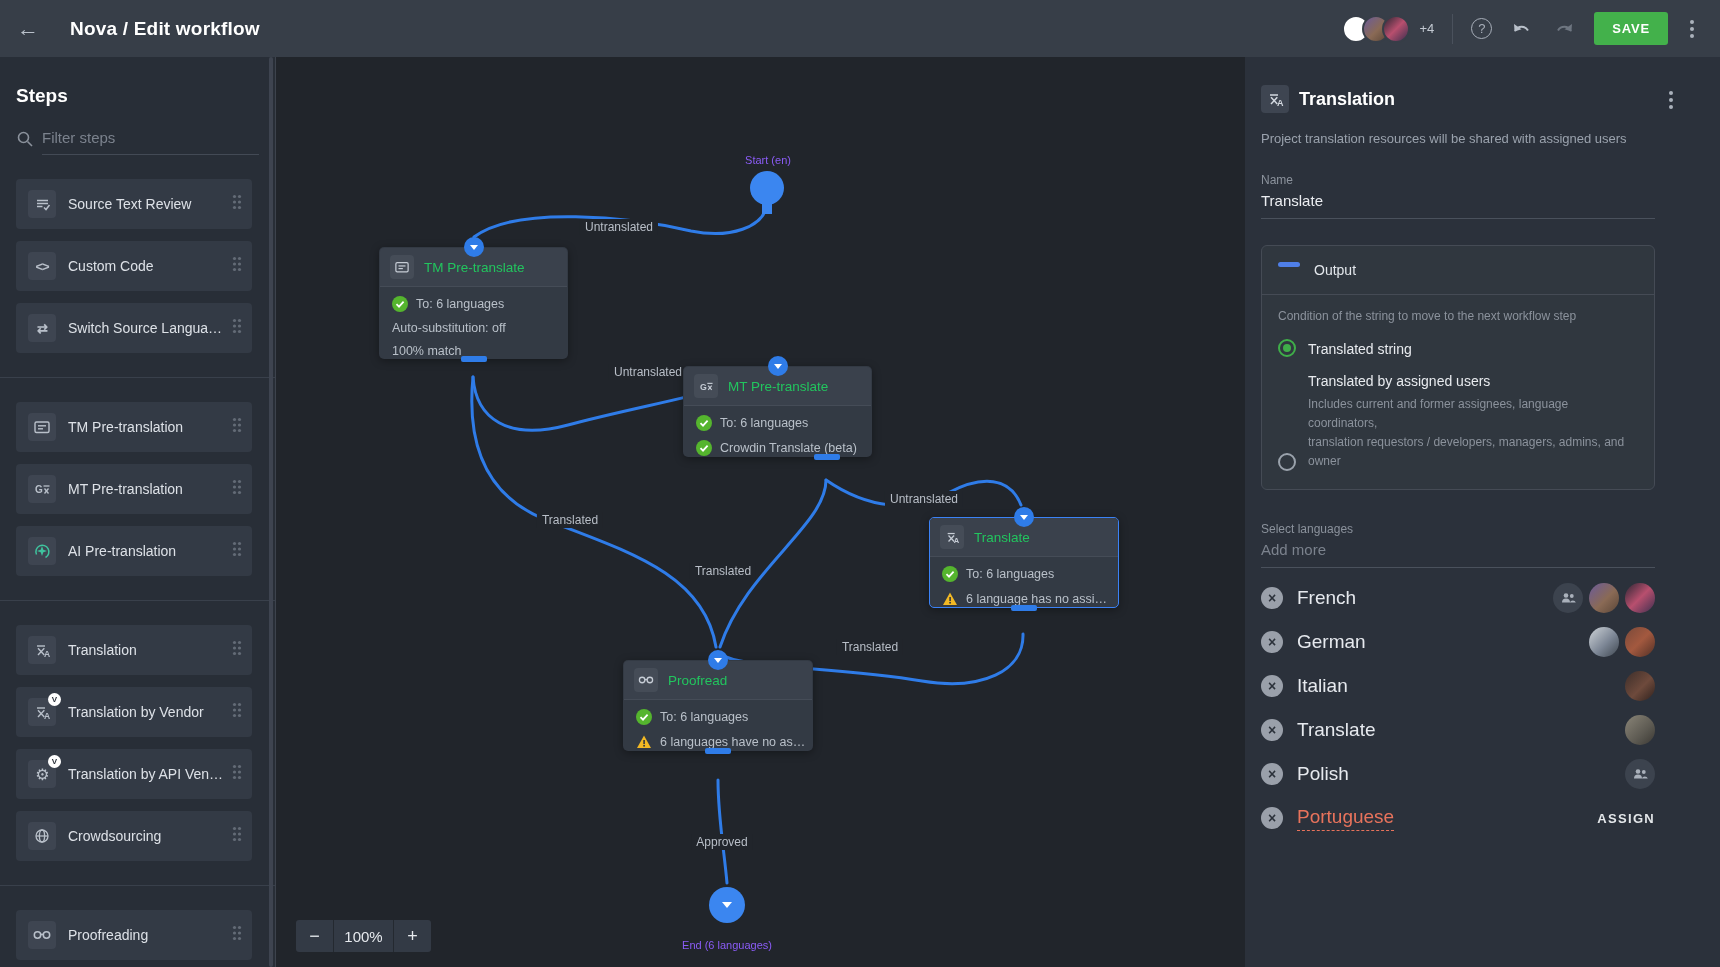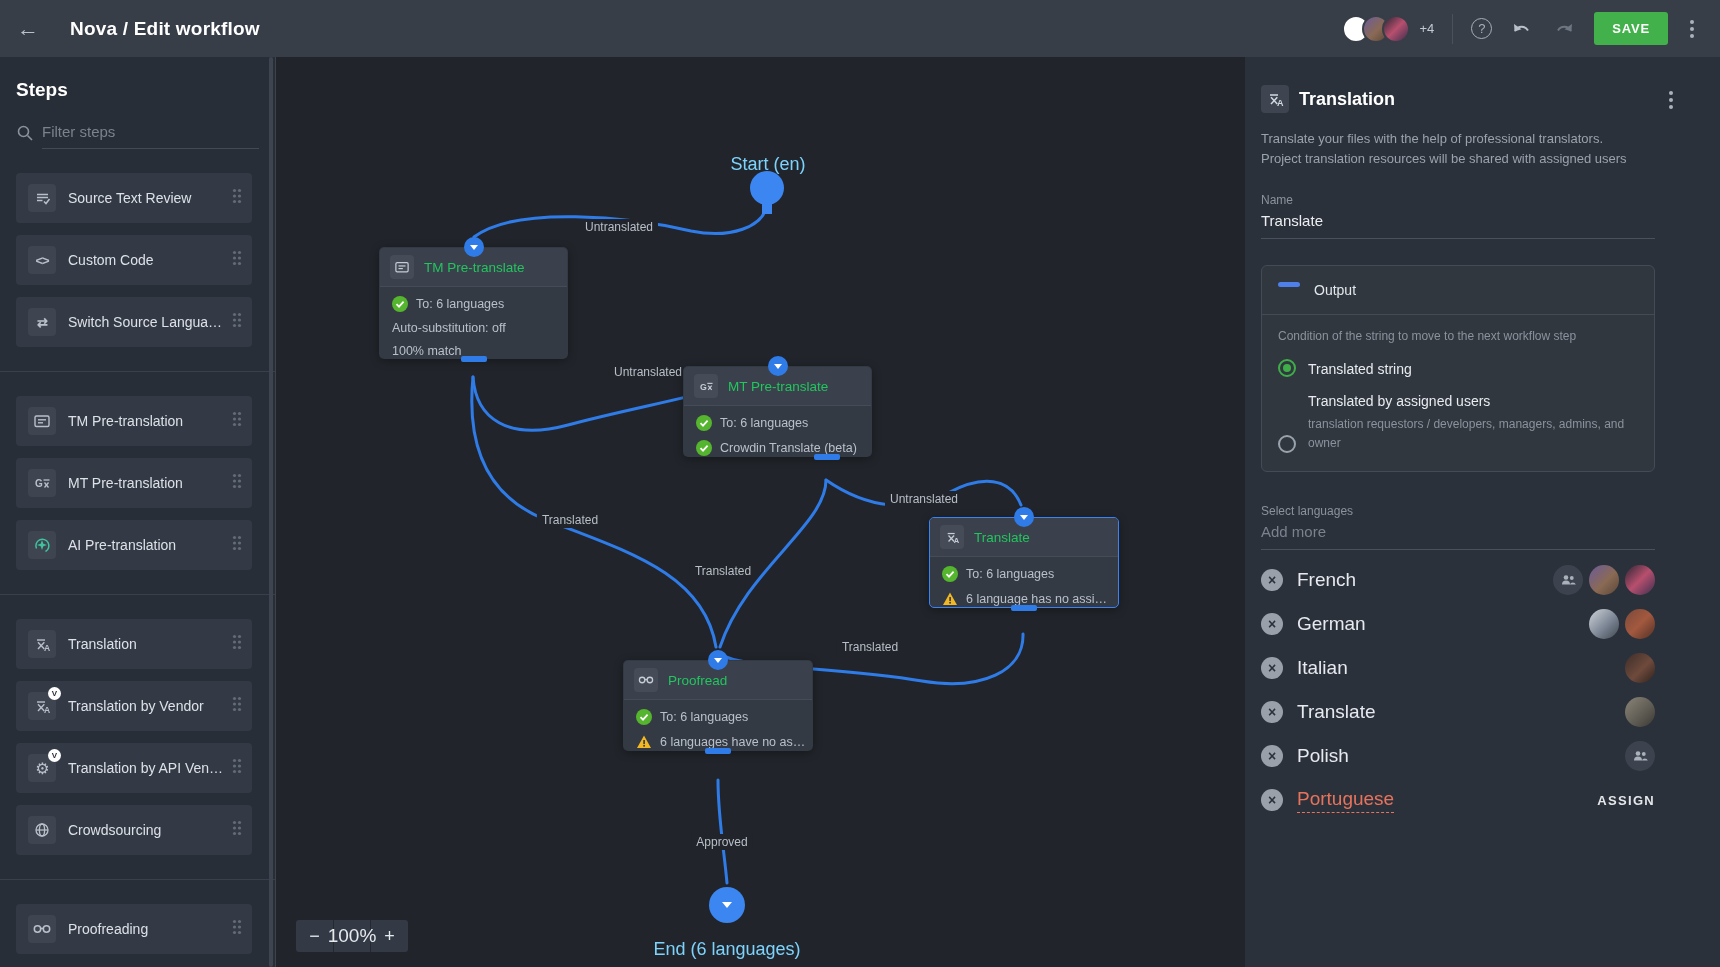--- a/index.html
+++ b/index.html
@@ -29,21 +29,21 @@
   .help-btn { width:21px; height:21px; border:1.5px solid #a8afba; border-radius:50%;
               color:#a8afba; font-size:13px; display:flex; align-items:center; justify-content:center; cursor:pointer; }
   .icon-btn { width:24px; height:24px; display:flex; align-items:center; justify-content:center; cursor:pointer; }
   .save-btn { background:#43b14b; color:#fff; font-size:13px; font-weight:bold; letter-spacing:.8px;
               border:none; border-radius:3px; padding:9px 18px; cursor:pointer; }
   .kebab { display:flex; flex-direction:column; gap:3px; padding:4px; cursor:pointer; }
   .kebab i { width:4px; height:4px; border-radius:50%; background:#aab1bb; }
 
   
   .sidebar { position:absolute; left:0; top:57px; width:276px; height:910px; background:#282e37;
-             border-right:1px solid #3d434d; padding:22px 0 0 0; z-index:20; }
+             border-right:1px solid #3d434d; padding:28px 0 0 0; z-index:20; }
   .sb-scroll { position:absolute; right:2px; top:0; width:4px; height:910px; background:#3e4450; border-radius:2px; }
   .sb-title { font-size:19px; font-weight:bold; color:#fff; margin:0 16px; }
   .sb-filter { display:flex; align-items:center; margin:16px 16px 0 16px; gap:8px; }
   .sb-filter input { flex:1; background:transparent; border:none; border-bottom:1px solid #434a55;
                      color:#3b82f6; font-size:15px; padding:6px 0 8px 0; outline:none; font-family:"Liberation Sans",sans-serif; }
   .sb-filter input::placeholder { color:#7b828d; }
   .sb-list { margin-top:24px; padding:0 23px 0 16px; }
   .scard { height:50px; background:#333a45; border-radius:4px; display:flex; align-items:center;
            padding:0 10px 0 12px; margin-bottom:12px; cursor:pointer; }
   .sicon { position:relative; width:28px; height:28px; background:#3e4551; border-radius:4px; flex:none;
@@ -72,31 +72,31 @@
   .nrow { display:flex; align-items:center; gap:8px; padding:9px 12px 0 12px; font-size:12.5px; color:#b9c0c9; white-space:nowrap; }
   .nrow:last-child { padding-bottom:12px; }
   .nrow svg { flex:none; }
   .connector { position:absolute; top:-11px; left:50%; transform:translateX(-50%); width:20px; height:20px;
                background:#2f7ce8; border-radius:50%; display:flex; align-items:center; justify-content:center; z-index:5; cursor:pointer; }
   .connector .tri { width:0; height:0; border-left:4px solid transparent; border-right:4px solid transparent;
                     border-top:5px solid #fff; margin-top:1px; }
   .outport { position:absolute; bottom:-4px; left:50%; transform:translateX(-50%); width:26px; height:6px;
              background:#2f7ce8; border-radius:2px; z-index:5; cursor:pointer; }
   .start-node, .end-node { position:absolute; z-index:4; }
-  .terminal-label { position:absolute; transform:translateX(-50%); color:#7dd3fc; font-size:18px; white-space:nowrap; z-index:4; }
+  .terminal-label { position:absolute; transform:translateX(-50%); color:#8b5cf6; font-size:11px; white-space:nowrap; z-index:4; }
   .start-circle { position:absolute; width:34px; height:34px; border-radius:50%; background:#3b86f0; cursor:pointer; }
   .start-stem { position:absolute; width:10px; height:10px; background:#3b86f0; }
   .end-circle { position:absolute; width:36px; height:36px; border-radius:50%; background:#3b86f0; cursor:pointer;
                 display:flex; align-items:center; justify-content:center; }
   .end-circle .tri { width:0; height:0; border-left:5px solid transparent; border-right:5px solid transparent; border-top:6px solid #fff; }
   .zoombar { position:absolute; left:20px; top:863px; height:32px; display:flex; align-items:stretch;
              background:#333a45; border-radius:3px; overflow:hidden; z-index:6; }
   .zoombar .zcell { display:flex; align-items:center; justify-content:center; color:#e6e9ed; cursor:pointer; }
   .zoombar .zminus, .zoombar .zplus { width:37px; font-size:18px; }
-  .zoombar .zlevel { width:38px; font-size:19px; border-left:1px solid #242930; border-right:1px solid #242930; cursor:default; }
+  .zoombar .zlevel { width:61px; font-size:15px; border-left:1px solid #242930; border-right:1px solid #242930; cursor:default; }
 
   
   .panel { position:absolute; left:1245px; top:57px; width:475px; height:910px; background:#2b313b; z-index:20; padding:28px 65px 0 16px; }
   .panel-head { display:flex; align-items:center; gap:10px; position:relative; }
   .picon { width:28px; height:28px; background:#3e4551; border-radius:4px; display:flex; align-items:center; justify-content:center; color:#d4d9e0; }
   .ptitle { font-size:18px; font-weight:bold; color:#fff; }
   .panel-kebab { position:absolute; right:-22px; top:2px; }
   .pdesc { margin-top:16px; font-size:13px; line-height:20px; color:#9aa2ad; }
   .field { margin-top:24px; }
   .flabel { font-size:12px; color:#8b929c; }
@@ -632,21 +632,20 @@
           </svg>
       </span>
       <span class="ptitle">Translation</span>
       <span class="kebab panel-kebab">
           <i></i>
           <i></i>
           <i></i>
         </span>
     </div>
     <div class="pdesc">
-      <div>Translate your files with the help of professional translators.</div>
       <div>Project translation resources will be shared with assigned users</div>
     </div>
 
     <div class="field">
       <div class="flabel">Name</div>
       <input value="Translate" style="">
     </div>
 
     <div class="out-card">
       <div class="out-head">
@@ -659,20 +658,21 @@
           <span class="radio on">
               <i></i>
             </span>
           <span class="radio-label">Translated string</span>
         </div>
         <div class="radio-row">
           <span class="radio off"></span>
           <span>
             <span class="radio-label">Translated by assigned users</span>
             <div class="radio-desc">
+              <div>Includes current and former assignees, language coordinators,</div>
               <div>translation requestors / developers, managers, admins, and owner</div>
             </div>
           </span>
         </div>
       </div>
     </div>
 
     <div class="lang-section">
       <div class="flabel">Select languages</div>
       <div class="field" style="margin-top:0;">

